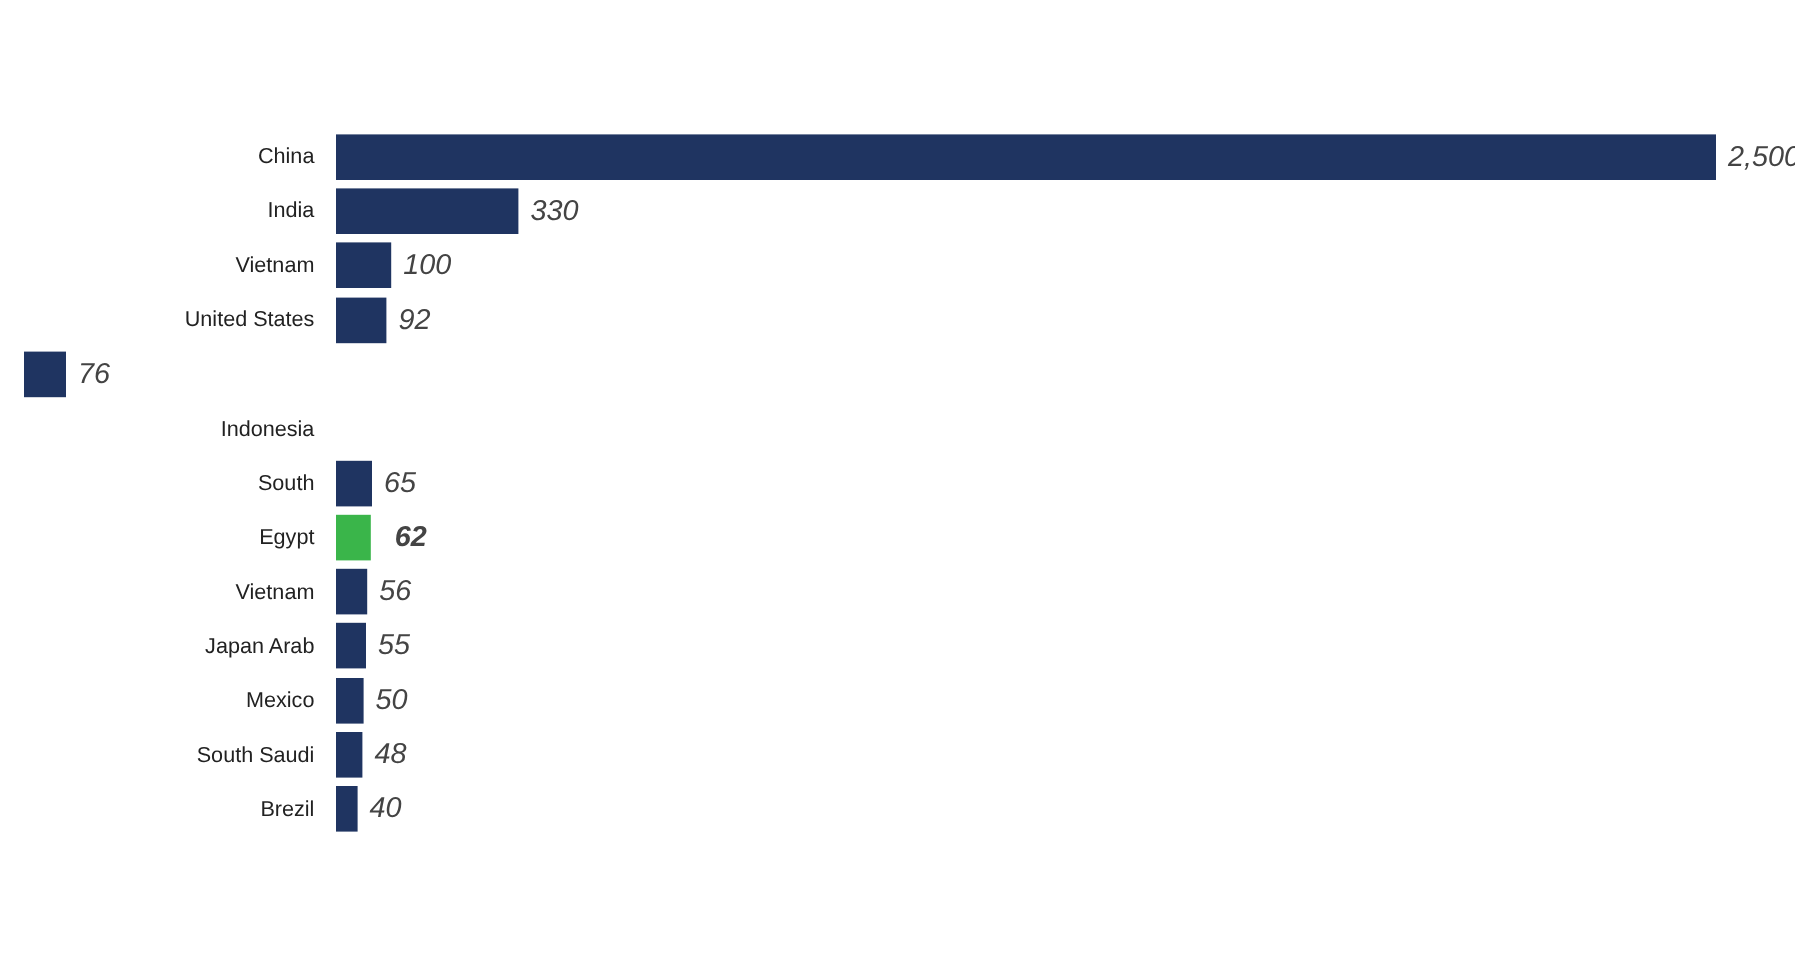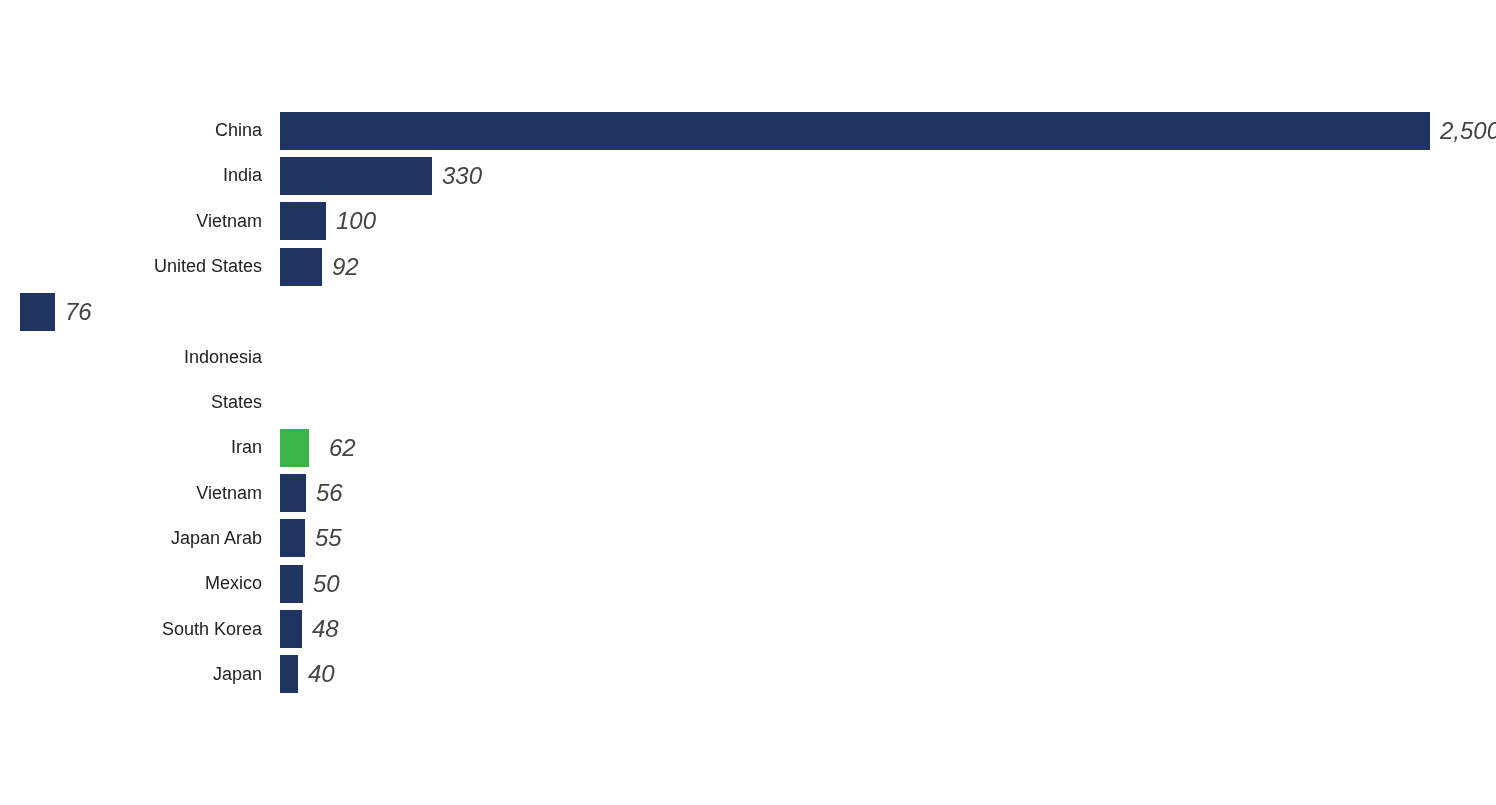--- a/index.html
+++ b/index.html
@@ -56,21 +56,21 @@
     }
     .value {
       margin-left: 10px;
       font-size: 24px;
       color: #444;
       font-style: italic;
       font-weight: 400;
       white-space: nowrap;
     }
     .value.bold {
-      font-weight: 400;
+      font-weight: 700;
       margin-left: 20px;
     }
   </style>
 </head>
 <body>
 
 <div class="chart-container">
   <div class="chart" id="chart">
       <div class="bar-row">
         <div class="label">China</div>
@@ -103,24 +103,28 @@
       <div class="bar-row">
         <div class="bar-wrap">
           <div class="bar" style="width: 35px;"></div>
           <div class="value">76</div>
         </div>
       </div>
       <div class="bar-row">
         <div class="label">Indonesia</div>
       </div>
       <div class="bar-row">
-        <div class="label">States</div>
+        <div class="label">South</div>
+        <div class="bar-wrap">
+          <div class="bar" style="width: 30px;"></div>
+          <div class="value">65</div>
+        </div>
       </div>
       <div class="bar-row">
-        <div class="label">Iran</div>
+        <div class="label">Egypt</div>
         <div class="bar-wrap">
           <div class="bar green" style="width: 29px;"></div>
           <div class="value bold">62</div>
         </div>
       </div>
       <div class="bar-row">
         <div class="label">Vietnam</div>
         <div class="bar-wrap">
           <div class="bar" style="width: 26px;"></div>
           <div class="value">56</div>
@@ -134,27 +138,27 @@
         </div>
       </div>
       <div class="bar-row">
         <div class="label">Mexico</div>
         <div class="bar-wrap">
           <div class="bar" style="width: 23px;"></div>
           <div class="value">50</div>
         </div>
       </div>
       <div class="bar-row">
-        <div class="label">South Korea</div>
+        <div class="label">South Saudi</div>
         <div class="bar-wrap">
           <div class="bar" style="width: 22px;"></div>
           <div class="value">48</div>
         </div>
       </div>
       <div class="bar-row">
-        <div class="label">Japan</div>
+        <div class="label">Brezil</div>
         <div class="bar-wrap">
           <div class="bar" style="width: 18px;"></div>
           <div class="value">40</div>
         </div>
       </div>
     </div>
 </div>
 
 </body></html>

